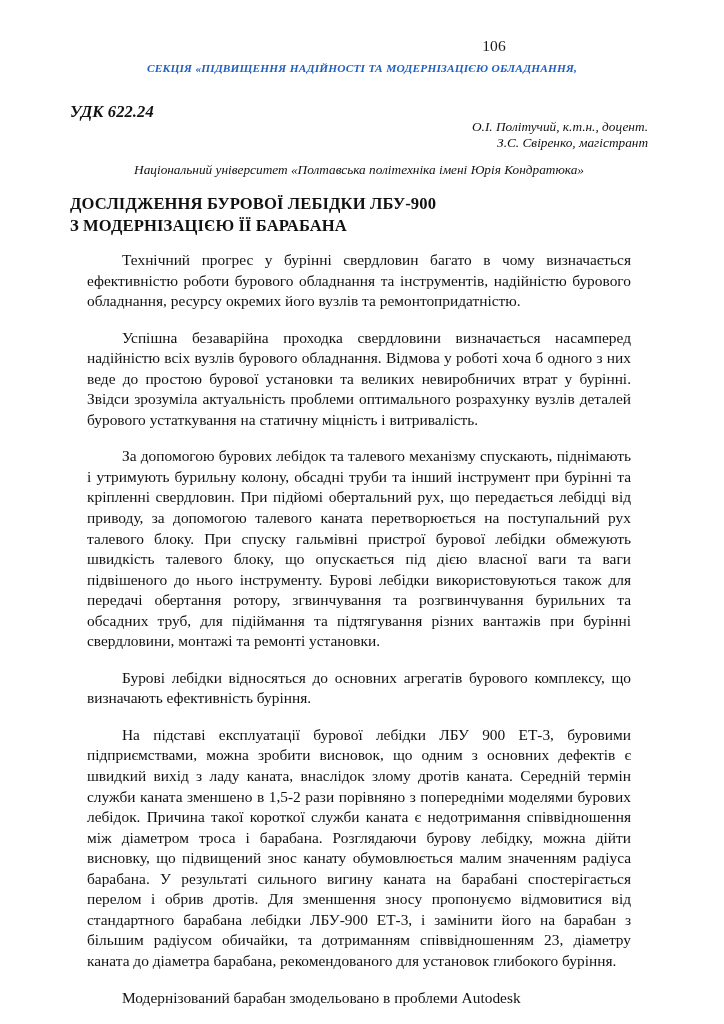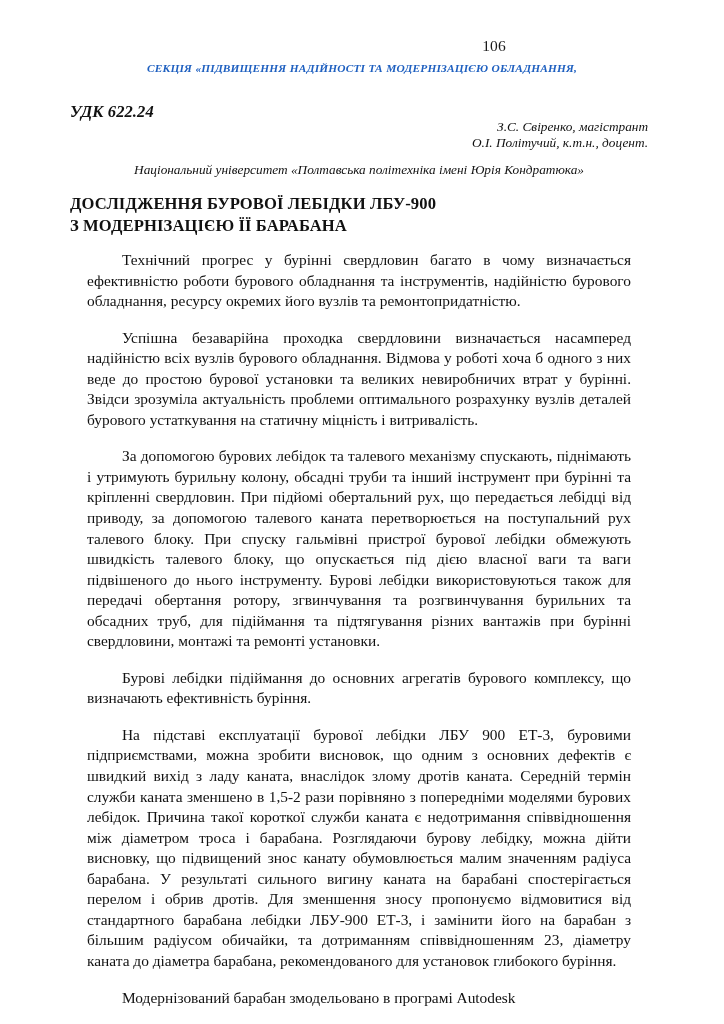--- a/index.html
+++ b/index.html
@@ -124,32 +124,32 @@
 
   <div class="page-number">106</div>
 
   <div class="section-head" style="color: rgb(31, 96, 192);">
     <span class="line1">СЕКЦІЯ «ПІДВИЩЕННЯ НАДІЙНОСТІ ТА МОДЕРНІЗАЦІЄЮ ОБЛАДНАННЯ,</span>
   </div>
 
   <div class="udk">УДК 622.24</div>
 
   <div class="authors">
+    <span class="author-line">О.І. Політучий, к.т.н., доцент.</span>
     <span class="author-line">З.С. Свіренко, магістрант</span>
-    <span class="author-line">О.І. Політучий, к.т.н., доцент.</span>
     <span class="affiliation">Національний університет «Полтавська політехніка імені Юрія Кондратюка»</span>
   </div>
 
   <h1 class="article-title">
     <span class="t-line">ДОСЛІДЖЕННЯ БУРОВОЇ ЛЕБІДКИ ЛБУ-900</span>
     <span class="t-line">З МОДЕРНІЗАЦІЄЮ ЇЇ БАРАБАНА</span>
   </h1>
 
   <div class="body-text">
     <p>Технічний прогрес у бурінні свердловин багато в чому визначається ефективністю роботи бурового обладнання та інструментів, надійністю бурового обладнання, ресурсу окремих його вузлів та ремонтопридатністю.</p>
     <p>Успішна безаварійна проходка свердловини визначається насамперед надійністю всіх вузлів бурового обладнання. Відмова у роботі хоча б одного з них веде до простою бурової установки та великих невиробничих втрат у бурінні. Звідси зрозуміла актуальність проблеми оптимального розрахунку вузлів деталей бурового устаткування на статичну міцність і витривалість.</p>
     <p>За допомогою бурових лебідок та талевого механізму спускають, піднімають і утримують бурильну колону, обсадні труби та інший інструмент при бурінні та кріпленні свердловин. При підйомі обертальний рух, що передається лебідці від приводу, за допомогою талевого каната перетворюється на поступальний рух талевого блоку. При спуску гальмівні пристрої бурової лебідки обмежують швидкість талевого блоку, що опускається під дією власної ваги та ваги підвішеного до нього інструменту. Бурові лебідки використовуються також для передачі обертання ротору, згвинчування та розгвинчування бурильних та обсадних труб, для підіймання та підтягування різних вантажів при бурінні свердловини, монтажі та ремонті установки.</p>
-    <p>Бурові лебідки підіймання до основних агрегатів бурового комплексу, що визначають ефективність буріння.</p>
+    <p>Бурові лебідки відносяться до основних агрегатів бурового комплексу, що визначають ефективність буріння.</p>
     <p>На підставі експлуатації бурової лебідки ЛБУ 900 ЕТ-3, буровими підприємствами, можна зробити висновок, що одним з основних дефектів є швидкий вихід з ладу каната, внаслідок злому дротів каната. Середній термін служби каната зменшено в 1,5-2 рази порівняно з попередніми моделями бурових лебідок. Причина такої короткої служби каната є недотримання співвідношення між діаметром троса і барабана. Розглядаючи бурову лебідку, можна дійти висновку, що підвищений знос канату обумовлюється малим значенням радіуса барабана. У результаті сильного вигину каната на барабані спостерігається перелом і обрив дротів. Для зменшення зносу пропонуємо відмовитися від стандартного барабана лебідки ЛБУ-900 ЕТ-3, і замінити його на барабан з більшим радіусом обичайки, та дотриманням співвідношенням 23, діаметру каната до діаметра барабана, рекомендованого для установок глибокого буріння.</p>
-    <p>Модернізований барабан змодельовано в програмі Autodesk</p>
+    <p>Модернізований барабан змодельовано в проблеми Autodesk</p>
   </div>
 
 </div>
 
 </body></html>

